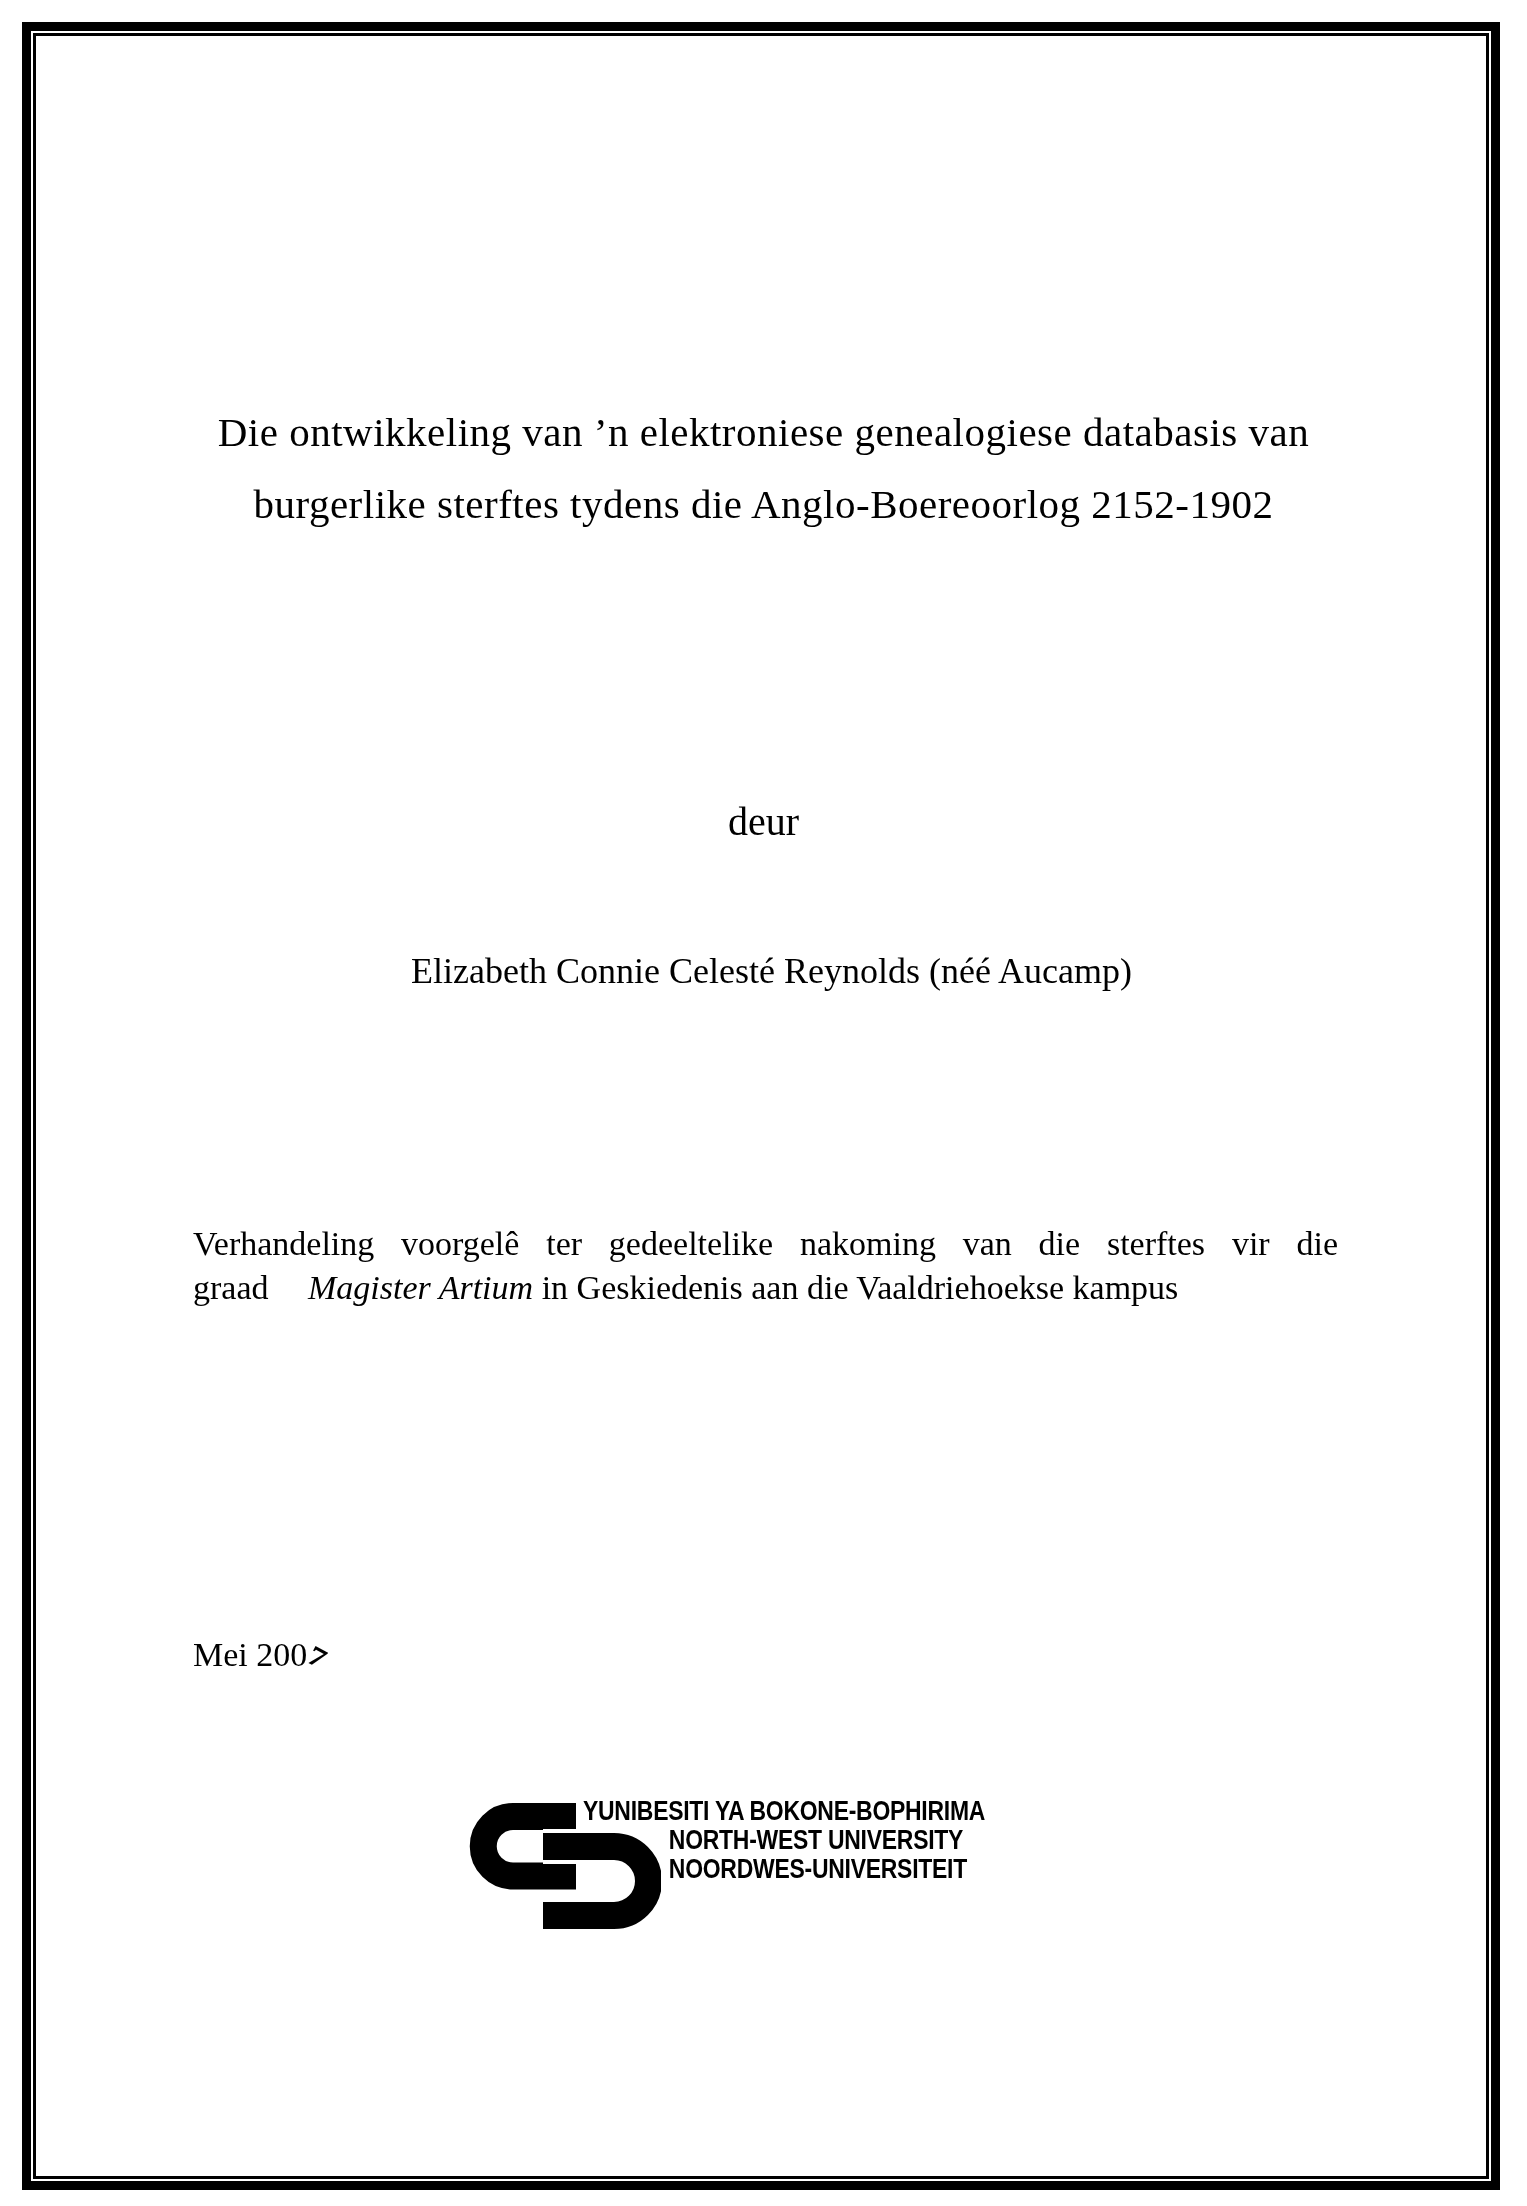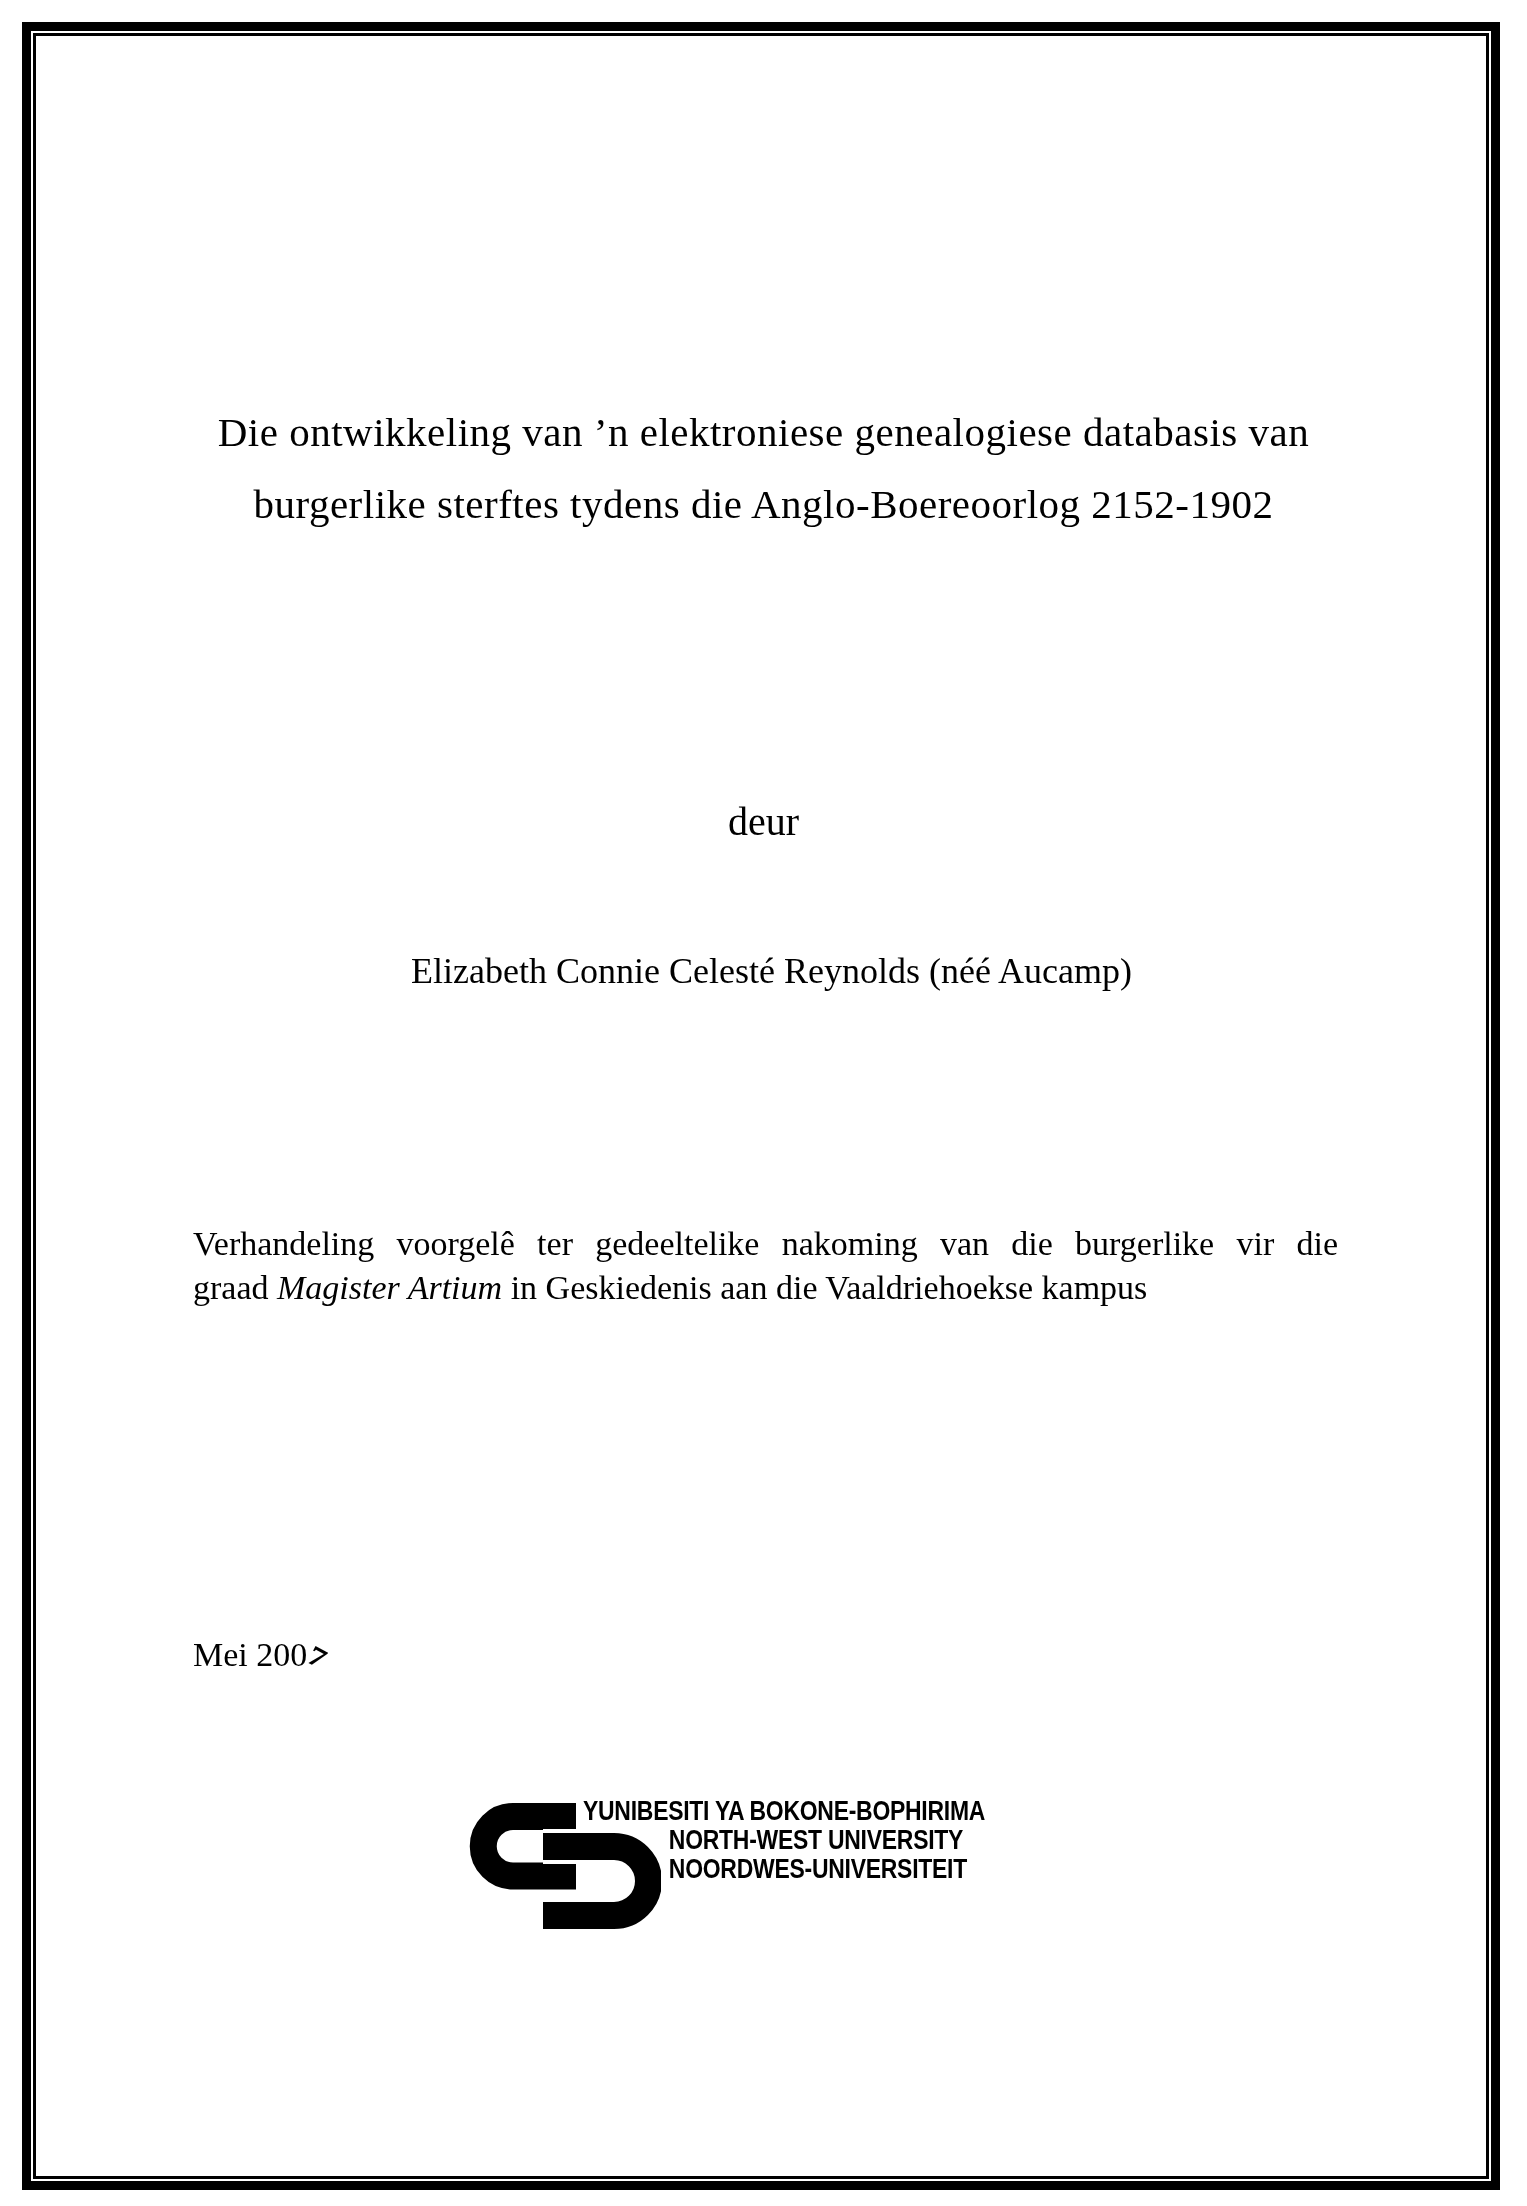--- a/index.html
+++ b/index.html
@@ -51,21 +51,21 @@
     position: absolute;
     left: 193px; top: 1222px;
     width: 1145px;
     font-size: 34px;
     line-height: 44px;
   }
   .statement .justified {
     text-align: justify;
     text-align-last: justify;
   }
-  .statement .ital { font-style: italic; }
+  .statement .ital { font-style: italic; margin-left: 31px; }
   .supervisor-block {
     position: absolute;
     left: 193px; top: 1633px;
     font-size: 34px;
     line-height: 44px;
   }
   .date-seven {
     display: inline-block;
     transform: rotate(28deg) scaleY(0.82);
     transform-origin: 40% 60%;
@@ -102,21 +102,21 @@
 <div class="title-block">
   <div>Die ontwikkeling van ’n elektroniese genealogiese databasis van</div>
   <div>burgerlike sterftes tydens die Anglo-Boereoorlog 2152-1902</div>
 </div>
 
 <div class="byline">deur</div>
 
 <div class="author-line">Elizabeth Connie Celesté Reynolds (néé Aucamp)</div>
 
 <div class="statement">
-  <div class="justified">Verhandeling voorgelê ter gedeeltelike nakoming van die burgerlike vir die</div>
+  <div class="justified">Verhandeling voorgelê ter gedeeltelike nakoming van die sterftes vir die</div>
   <div><span>graad </span><span class="ital">Magister Artium</span><span> in Geskiedenis aan die Vaaldriehoekse kampus</span></div>
 </div>
 
 <div class="supervisor-block">
   <div><span>Mei 200</span><span class="date-seven">7</span></div>
 </div>
 
 <svg class="logo-mark" viewBox="0 0 193 127" xmlns="http://www.w3.org/2000/svg">
 
   <path d="M 108,13.5 L 45,13.5 A 29.75,29.75 0 0 0 45,73 L 108,73" fill="none" stroke="#000" stroke-width="27" stroke-linecap="butt"></path>

